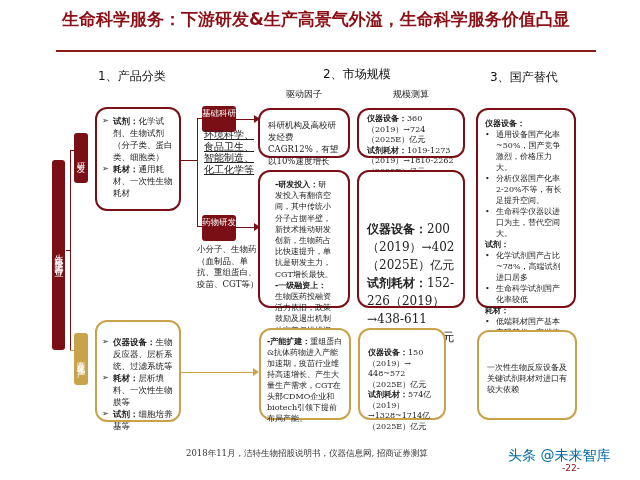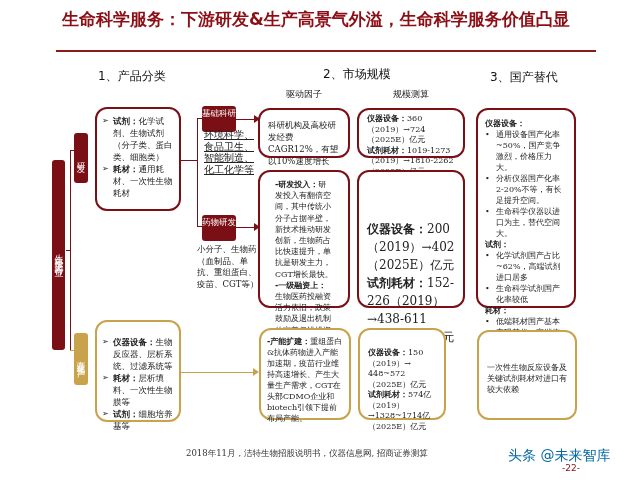--- a/index.html
+++ b/index.html
@@ -88,21 +88,21 @@
 
 <div class="abs box red" style="left:476px;top:108px;width:100px;height:200px;padding:8px 7px;font-size:8px;line-height:11px;">
   <b>仪器设备：</b>
   <ul>
     <li class="dot">通用设备国产化率~50%，国产竞争激烈，价格压力大。</li>
     <li class="dot">分析仪器国产化率2-20%不等，有长足提升空间。</li>
     <li class="dot">生命科学仪器以进口为主，替代空间大。</li>
   </ul>
   <b>试剂：</b>
   <ul>
-    <li class="dot">化学试剂国产占比~62%，高端试剂进口居多</li>
+    <li class="dot">化学试剂国产占比~78%，高端试剂进口居多</li>
     <li class="dot">生命科学试剂国产化率较低</li>
   </ul>
   <b>耗材：</b>
   <ul>
     <li class="dot">低端耗材国产基本实现替代，高端依赖进口</li>
   </ul>
 </div>
 
 <div class="abs tag tag-gold vert" style="left:74px;top:333px;width:14px;height:52px;">商业化生产</div>
 

